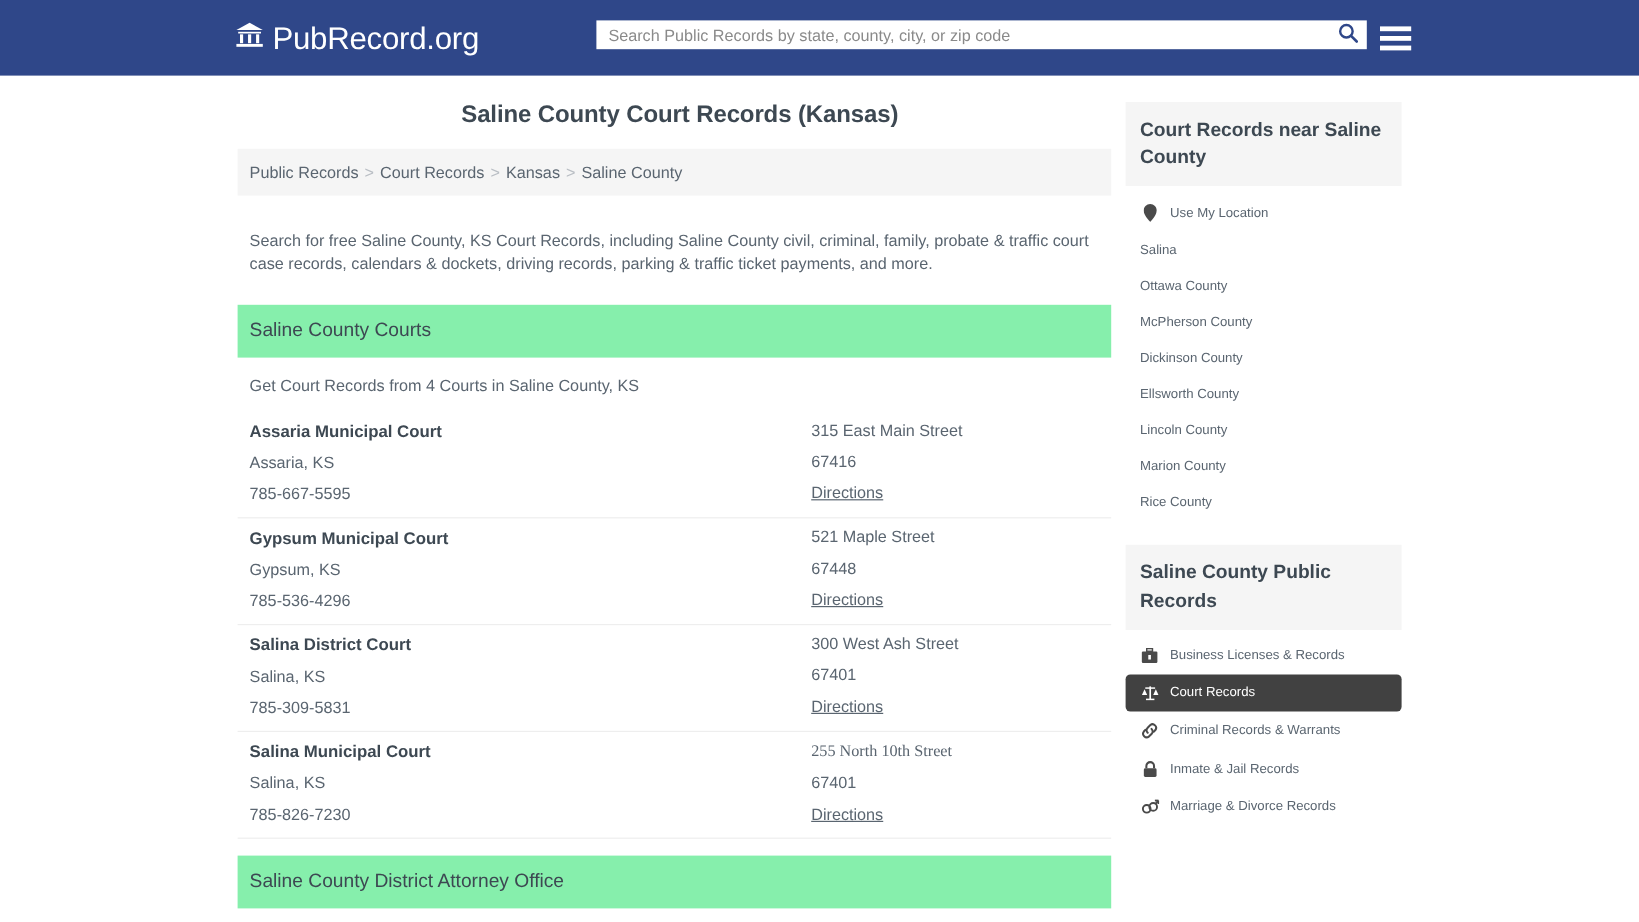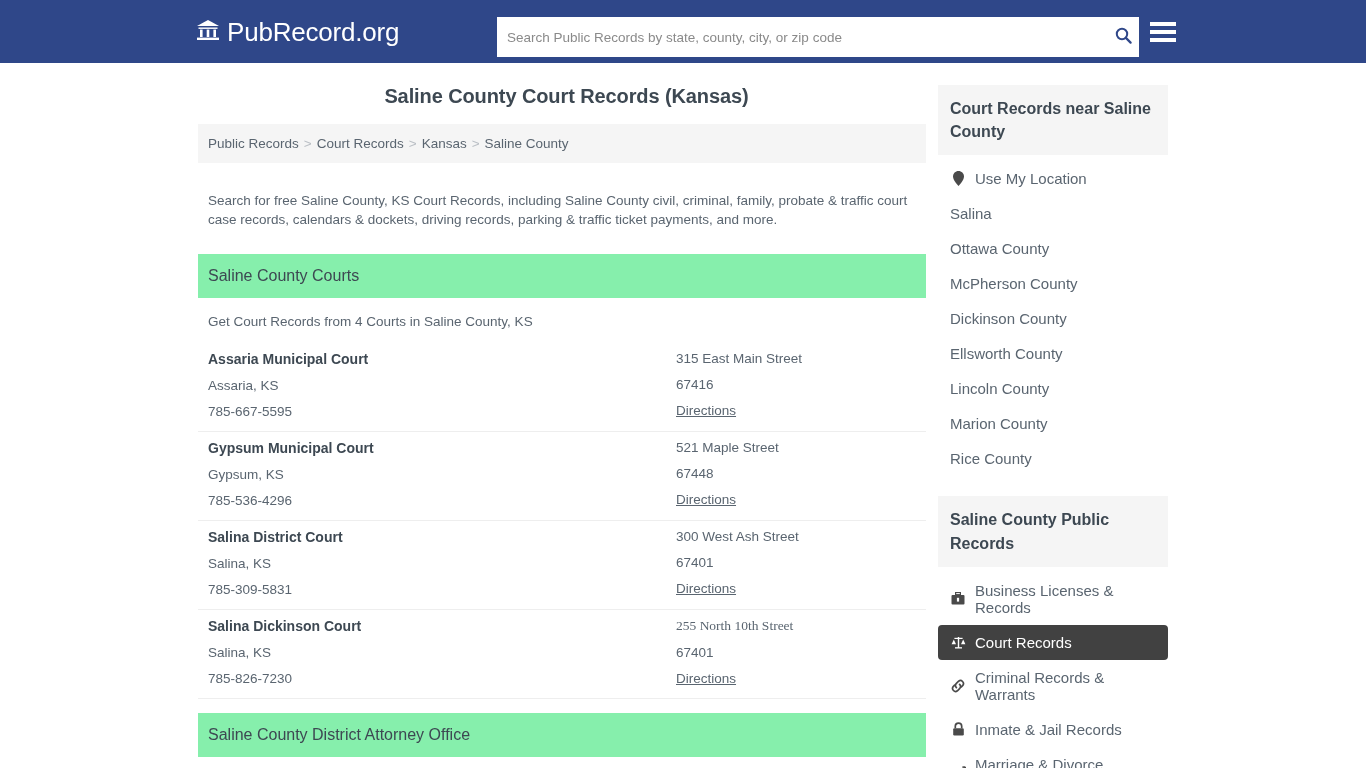--- a/index.html
+++ b/index.html
@@ -32,21 +32,21 @@
     font-size: 26px;
     font-weight: normal;
     letter-spacing: -0.2px;
     line-height: 1;
   }
   .search-wrap {
     position: absolute;
     left: 497px;
     top: 17px;
     width: 642px;
-    height: 40px;
+    height: 24px;
     background: #ffffff;
     display: flex;
     align-items: center;
   }
   .search-input {
     flex: 1;
     border: 0;
     outline: 0;
     height: 28px;
     padding: 0 10px;
@@ -173,23 +173,24 @@
     background: #f5f5f5;
     padding: 12px 12px;
     font-size: 16px;
     font-weight: bold;
     color: #3d4852;
     line-height: 1.45;
   }
   .side-list { padding-top: 6px; }
   .side-item {
     display: flex;
+    align-items: center;
     gap: 9px;
     padding: 9px 12px;
-    font-size: 15px;
+    font-size: 11px;
     color: #5a6570;
     text-decoration: none;
     border-radius: 4px;
   }
   .side-item.active {
     background: #414141;
     color: #ffffff;
   }
   .side-item .ico {
     width: 16px;
@@ -293,21 +294,21 @@
         </div>
         <div class="entry-right">
           <div class="entry-name" style="font-weight:normal;color:#5a6570;font-size:13.5px;">300 West Ash Street</div>
           <div class="entry-line">67401</div>
           <div class="entry-line"><a href="#">Directions</a></div>
         </div>
       </div>
 
       <div class="entry">
         <div class="entry-left">
-          <div class="entry-name">Salina Dickinson Court</div>
+          <div class="entry-name">Salina Municipal Court</div>
           <div class="entry-line">Salina, KS</div>
           <div class="entry-line">785-826-7230</div>
         </div>
         <div class="entry-right">
           <div class="entry-name" style="font-weight:normal;color:#5a6570;font-size:13.5px;font-family:Liberation Serif, serif;">255 North 10th Street</div>
           <div class="entry-line">67401</div>
           <div class="entry-line"><a href="#">Directions</a></div>
         </div>
       </div>
 

